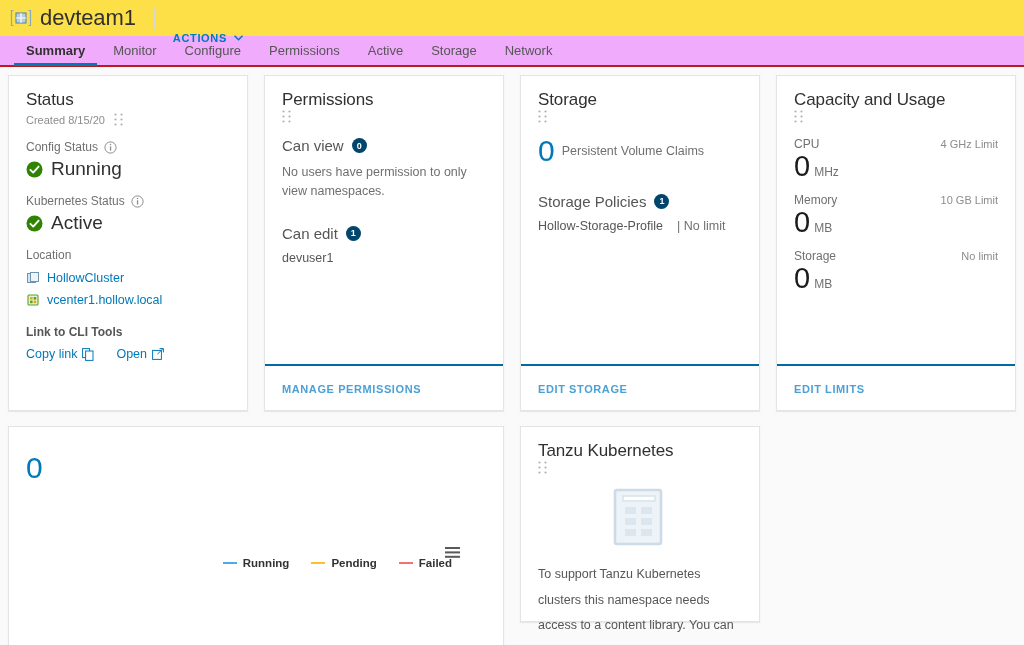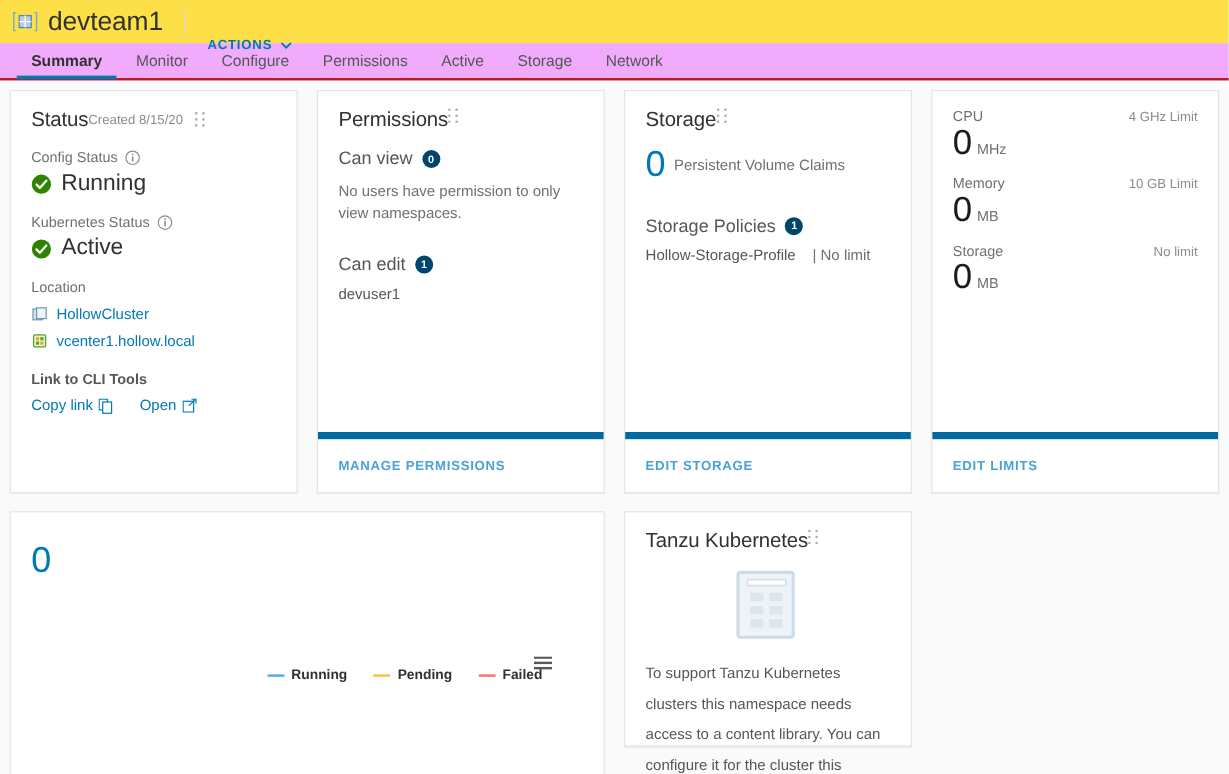--- a/index.html
+++ b/index.html
@@ -83,35 +83,37 @@
     border: 1px solid #e4e4e4;
     box-shadow: 0 1px 1px rgba(0,0,0,0.07);
     display: flex;
     flex-direction: column;
     position: relative;
   }
   .card-body { padding: 14px 17px 10px 17px; flex: 1 1 auto; }
   .card-hd {
     display: flex;
     align-items: flex-start;
+    justify-content: space-between;
     margin-bottom: 14px;
+    flex-direction: column;
   }
   .card-title {
     font-size: 17px;
     font-weight: 400;
     color: #313131;
     letter-spacing: -0.1px;
     white-space: nowrap;
   }
   .hd-right { display: flex; align-items: center; gap: 9px; padding-top: 3px; }
   .created { font-size: 11px; color: #8c8c8c; white-space: nowrap; }
   .drag { display: block; cursor: move; flex: 0 0 auto; }
 
   .card-footer {
-    border-top: 6px solid #0369a1;
+    border-top: 2px solid #0369a1;
     padding: 13px 17px;
   }
   .footer-link {
     font-size: 11px;
     font-weight: 600;
     letter-spacing: 0.6px;
     text-transform: uppercase;
     color: #4ba1d6;
     text-decoration: none;
     cursor: pointer;
@@ -471,20 +473,33 @@
           <span class="policy-limit">| No limit</span>
         </div>
       </div>
       <div class="card-footer">
         <span class="footer-link">EDIT STORAGE</span>
       </div>
     </div>
 
     <div class="card" style="width:240px;height:336px;">
       <div class="card-body">
+        <div class="card-hd">
+          <div class="card-title">Capacity and Usage</div>
+          <svg class="drag" width="9" height="13" viewBox="0 0 9 13">
+            <g fill="#b0b0b0">
+                <circle cx="1.5" cy="1.5" r="1.1"></circle>
+                <circle cx="7.5" cy="1.5" r="1.1"></circle>
+                <circle cx="1.5" cy="6.5" r="1.1"></circle>
+                <circle cx="7.5" cy="6.5" r="1.1"></circle>
+                <circle cx="1.5" cy="11.5" r="1.1"></circle>
+                <circle cx="7.5" cy="11.5" r="1.1"></circle>
+              </g>
+          </svg>
+        </div>
 
         <div class="cap-block">
           <div class="cap-head">
             <span class="cap-name">CPU</span>
             <span class="cap-limit">4 GHz Limit</span>
           </div>
           <div class="cap-val">
             <span class="cap-num">0</span>
             <span class="cap-unit">MHz</span>
           </div>

